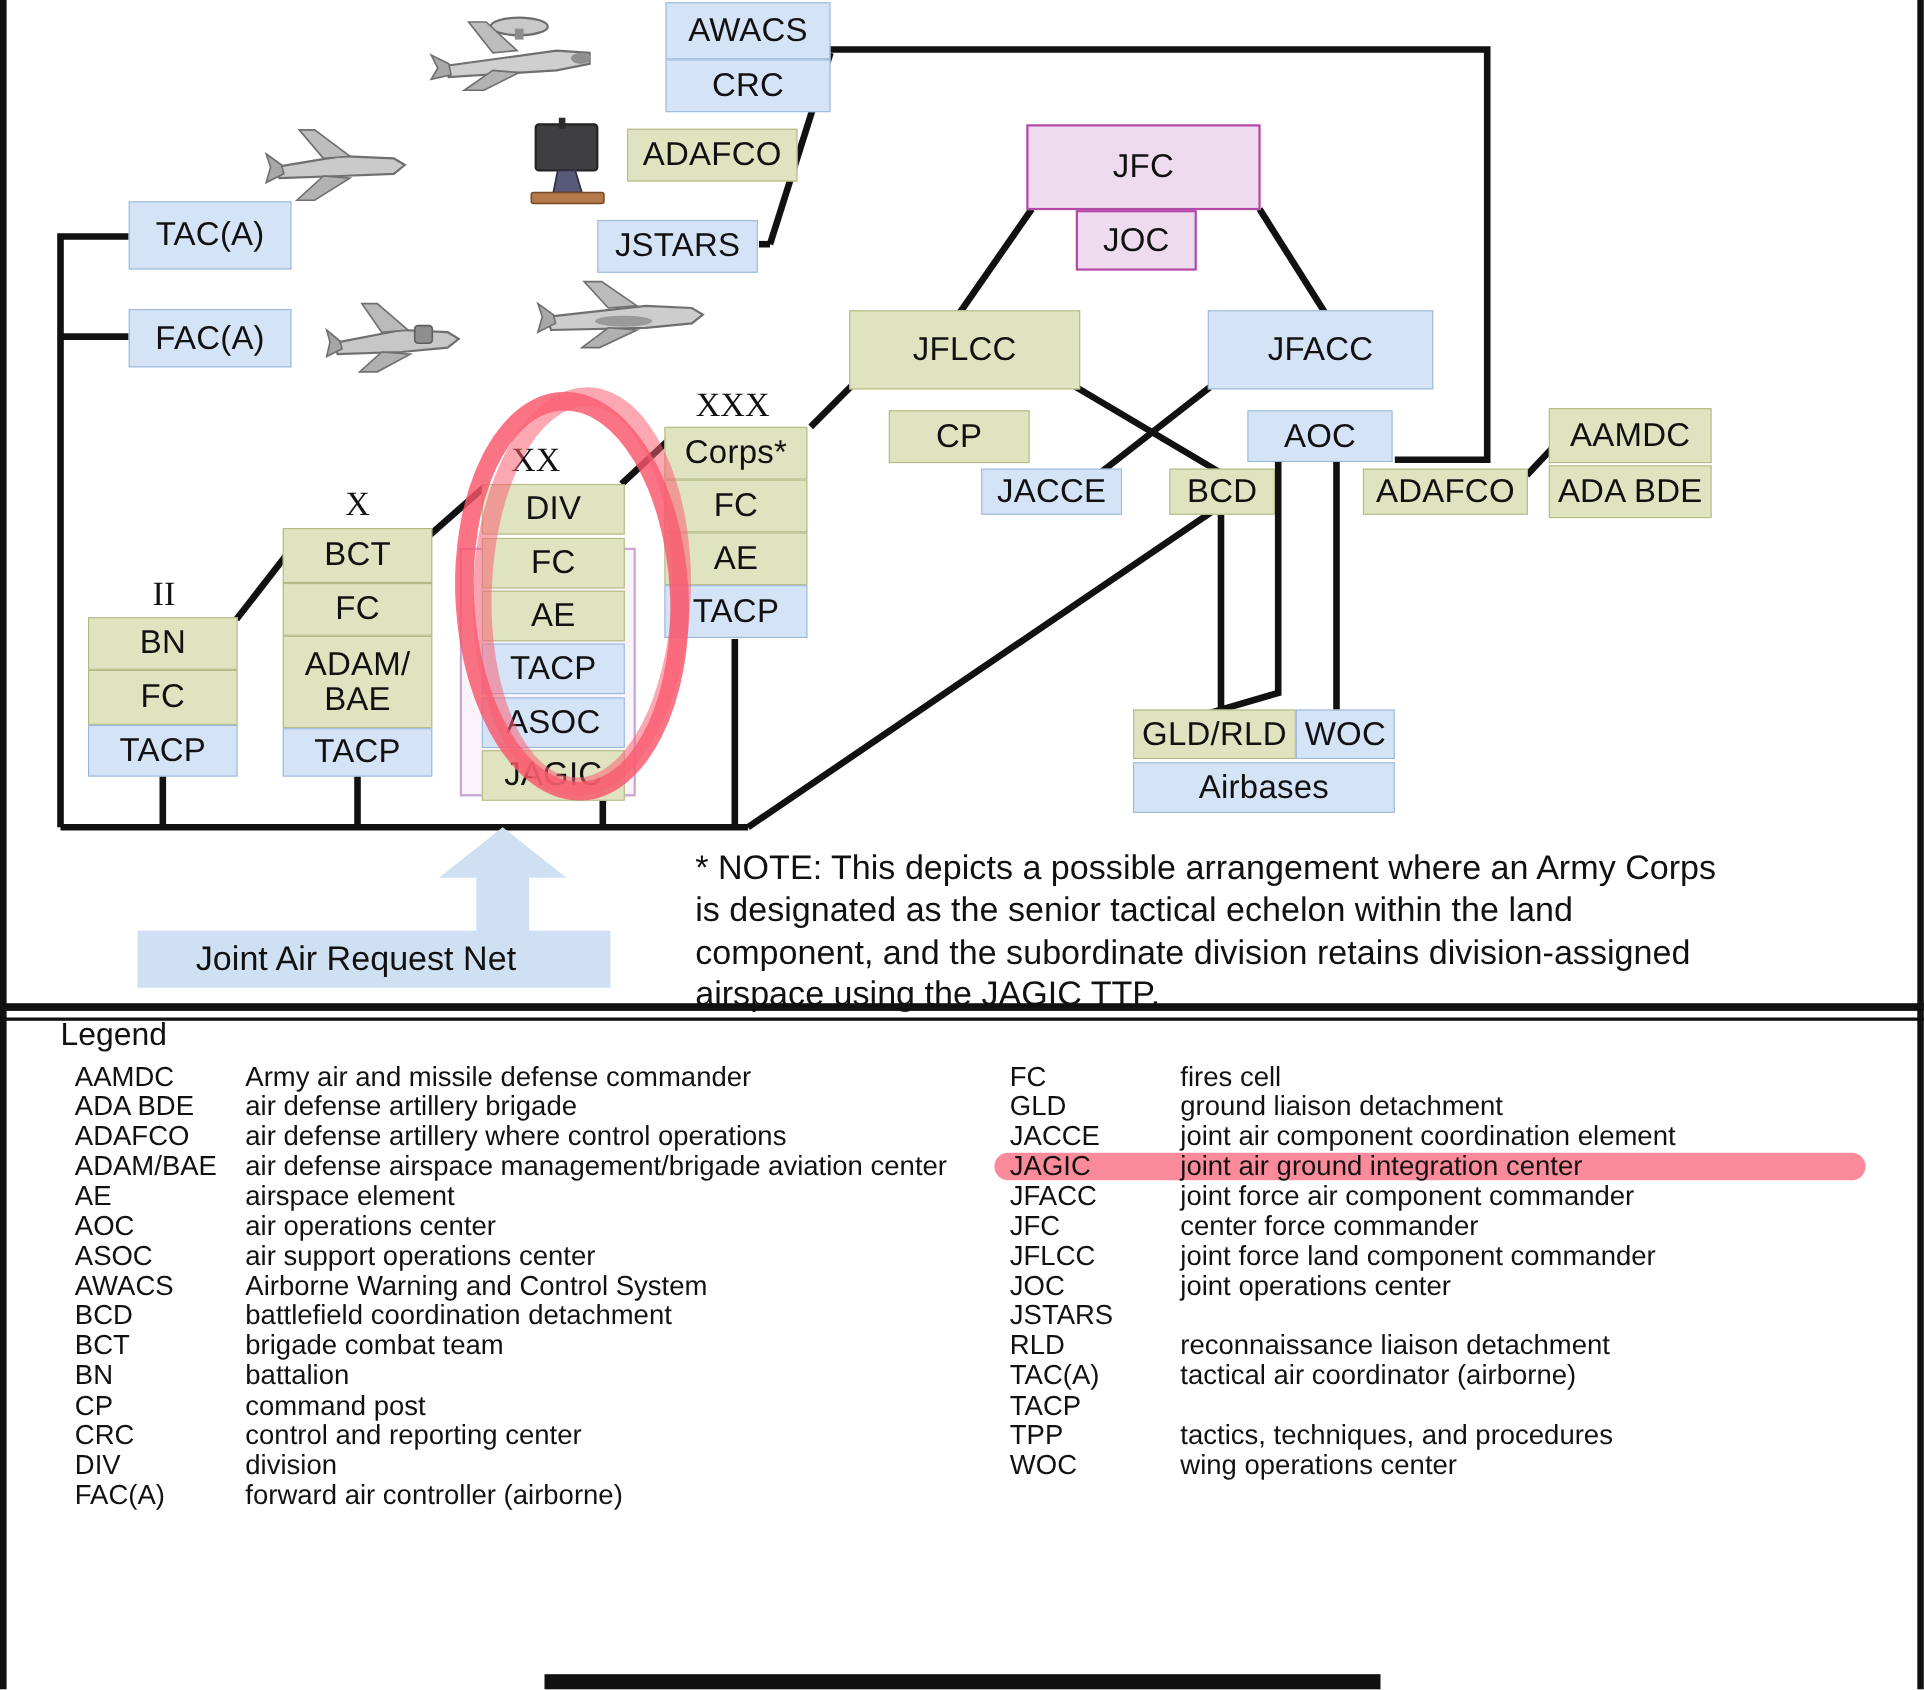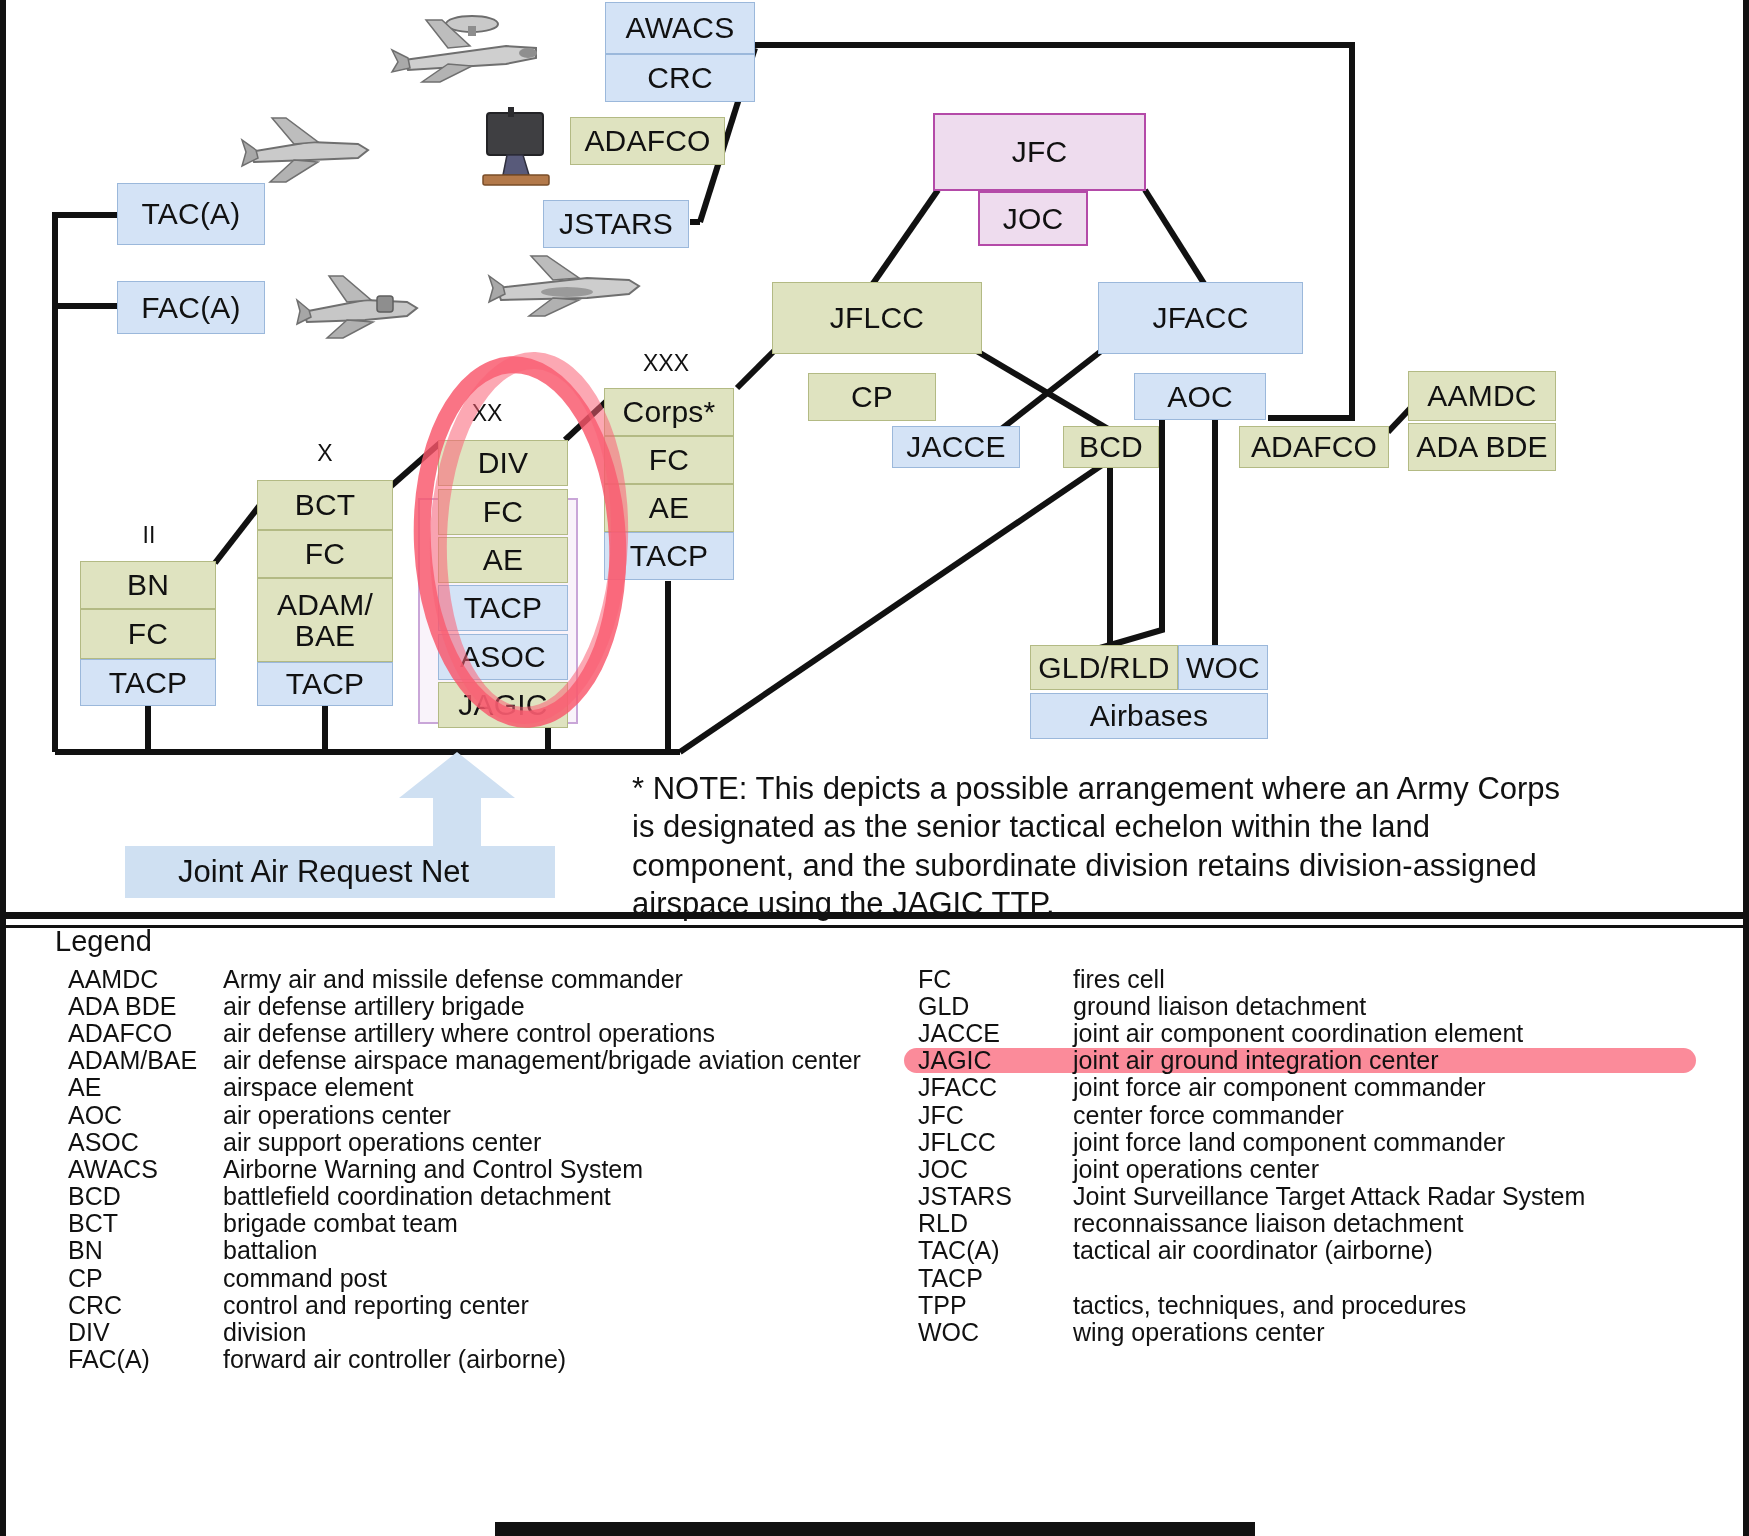--- a/index.html
+++ b/index.html
@@ -28,21 +28,21 @@
   .box {
     position:absolute;
     display:flex; align-items:center; justify-content:center;
     font-size:30px; line-height:1.05; text-align:center;
     letter-spacing:0.2px;
     white-space:pre-line;
   }
   .green  { background:#dfe3c0; border:1.5px solid #b3ba84; }
   .blue   { background:#d4e3f6; border:1.5px solid #9bb8db; }
   .pink   { background:#eedcee; border:2px solid #b44aa8; }
-  .hdr    { position:absolute; font-size:23px; text-align:center; }
+  .hdr    { position:absolute; font-size:31px; text-align:center;font-family:Liberation Serif, serif; }
 
   
   .purple-outline { position:absolute; border:2.5px solid #c9a6d8; background:rgba(237,222,241,0.35); }
 
   
   .red-ellipse {
     position:absolute; left:414px; top:356px; width:212px; height:372px;
     border:17px solid #f9566a; border-radius:50%;
     opacity:0.82;
     transform:rotate(-3deg);
@@ -343,21 +343,20 @@
       <div class="legend-row">
         <span class="abbr">JFLCC</span>
         <span class="desc">joint force land component commander</span>
       </div>
       <div class="legend-row">
         <span class="abbr">JOC</span>
         <span class="desc">joint operations center</span>
       </div>
       <div class="legend-row">
         <span class="abbr">JSTARS</span>
-        <span class="desc">Joint Surveillance Target Attack Radar System</span>
       </div>
       <div class="legend-row">
         <span class="abbr">RLD</span>
         <span class="desc">reconnaissance liaison detachment</span>
       </div>
       <div class="legend-row">
         <span class="abbr">TAC(A)</span>
         <span class="desc">tactical air coordinator (airborne)</span>
       </div>
       <div class="legend-row">

